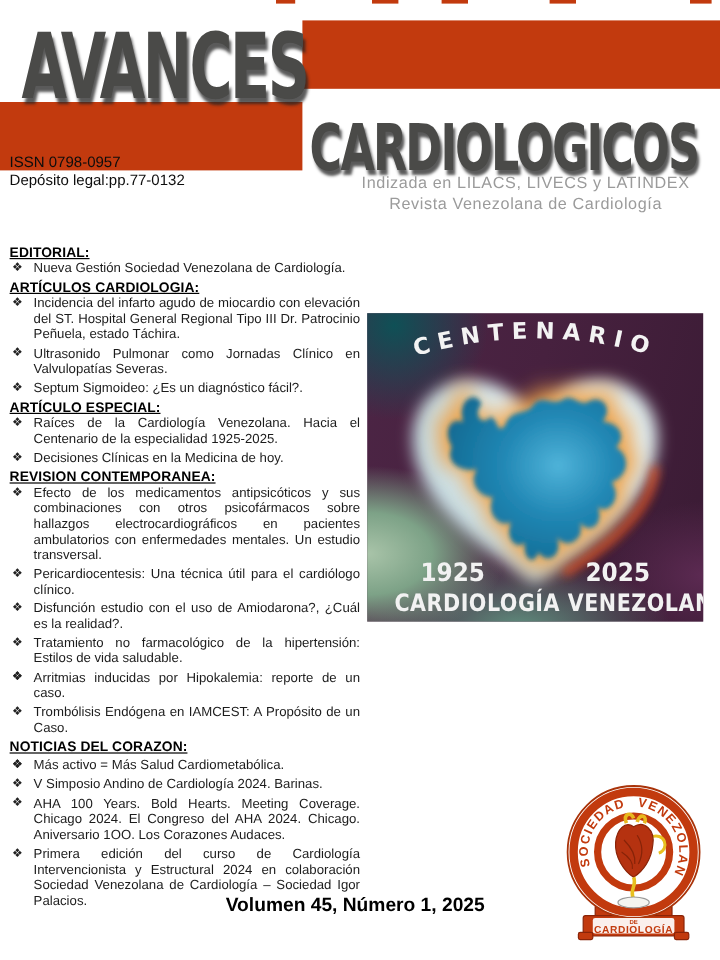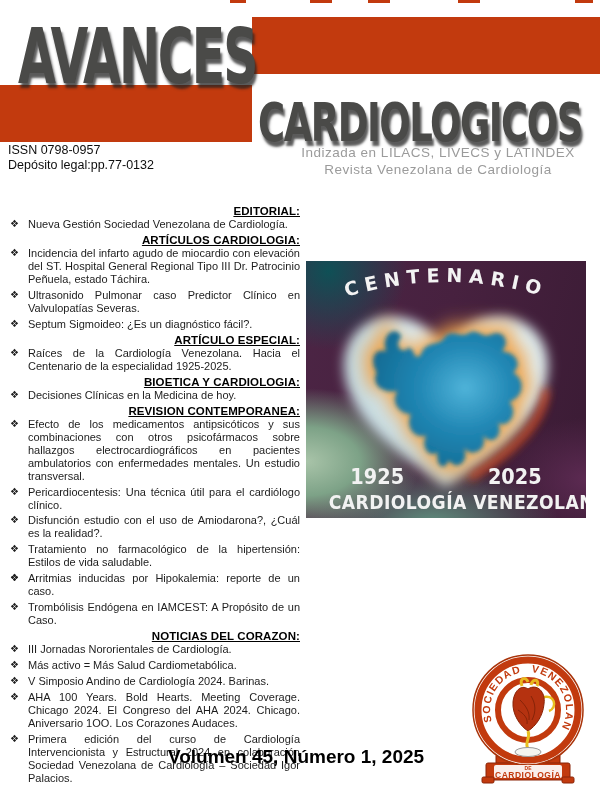--- a/index.html
+++ b/index.html
@@ -12,28 +12,28 @@
           font-weight:bold;font-size:48px;letter-spacing:-2px;color:#4a4a48;
           transform:scale(1.02,1.58);transform-origin:left top;
           text-shadow:2px 3px 2px rgba(35,35,35,.75);white-space:nowrap;}
   .title2{position:absolute;left:258px;top:92px;font-family:"DejaVu Sans",sans-serif;
           font-weight:bold;font-size:37px;letter-spacing:-1.5px;color:#4a4a48;
           transform:scale(1.0,1.45);transform-origin:left top;
           text-shadow:2px 3px 2px rgba(35,35,35,.75);white-space:nowrap;}
   .redblock{position:absolute;background:#c23a0e;}
   .rb1{left:252px;top:17px;width:348px;height:57px;}
   .rb2{left:0px;top:85px;width:252px;height:57px;}
-  .issn{position:absolute;left:8px;top:143px;font-size:12.5px;line-height:15px;color:#0d0d0d;}
+  .issn{position:absolute;left:8px;top:128px;font-size:12.5px;line-height:15px;color:#0d0d0d;}
   .subtitle{position:absolute;left:283px;top:145px;width:310px;text-align:center;
             font-size:13.5px;line-height:16.5px;color:#9b9b9b;letter-spacing:.5px;}
 
   
   .toc{position:absolute;left:8px;top:203px;width:292px;}
   .toc-heading{margin:2px 0 1px 0;font-size:11.5px;font-weight:bold;color:#000;
-               text-decoration:underline;letter-spacing:.1px;text-align:right;}
+               text-decoration:underline;letter-spacing:.1px;}
   .toc-item{position:relative;padding-left:20px;margin:0 0 3px 0;font-size:11px;
             line-height:1.18;color:#1c1c1c;text-align:justify;}
   .bullet{position:absolute;left:2px;top:0;font-size:10px;color:#222;}
 
   
   .poster{position:absolute;left:306px;top:261px;width:280px;height:257px;overflow:hidden;
     background:
       radial-gradient(circle at 8% 4%, #0f5056 0%, rgba(15,80,86,.55) 10%, rgba(15,80,86,0) 22%),
       radial-gradient(ellipse 55% 38% at 0% 78%, #a9c4a9 0%, #7da287 35%, rgba(90,130,100,0) 75%),
       radial-gradient(ellipse 70% 35% at 45% 102%, #5f8d7d 0%, rgba(70,120,100,0) 65%),
@@ -44,21 +44,21 @@
                 justify-content:space-between;padding:0 36px;box-sizing:border-box;
                 color:#f2f2f2;font-family:"DejaVu Sans",sans-serif;font-weight:bold;
                 font-size:21px;transform:scaleX(.92);transform-origin:center;}
   .poster-bottom{position:absolute;left:0;top:229px;width:280px;text-align:center;
                  color:#f2f2f2;font-family:"DejaVu Sans",sans-serif;font-weight:bold;
                  font-size:20px;white-space:nowrap;}
   .poster-bottom span{display:inline-block;transform:scaleX(.86);transform-origin:center;letter-spacing:.5px;}
 
   
   .volume{position:absolute;left:0;top:746px;width:592px;text-align:center;
-          font-size:19px;font-weight:bold;color:#000;}
+          font-size:16px;font-weight:bold;color:#000;}
   .soc-logo{position:absolute;left:470px;top:650px;width:116px;height:138px;}
 </style>
 </head>
 <body>
 
 <div class="page">
 
   <div class="edge-mark" style="left:230px;width:16px;"></div>
   <div class="edge-mark" style="left:310px;width:22px;"></div>
   <div class="edge-mark" style="left:368px;width:22px;"></div>
@@ -97,21 +97,21 @@
         <h3 class="toc-heading">ARTÍCULOS CARDIOLOGIA:</h3>
         <div>
 
             <div class="toc-item">
               <span class="bullet">❖</span>
               <span>Incidencia del infarto agudo de miocardio con elevación del ST. Hospital General Regional Tipo III Dr. Patrocinio Peñuela, estado Táchira.</span>
             </div>
 
             <div class="toc-item">
               <span class="bullet">❖</span>
-              <span>Ultrasonido Pulmonar caso Predictor Clínico en Valvulopatías Severas.</span>
+              <span>Ultrasonido Pulmonar como Jornadas Clínico en Valvulopatías Severas.</span>
             </div>
 
             <div class="toc-item">
               <span class="bullet">❖</span>
               <span>Septum Sigmoideo: ¿Es un diagnóstico fácil?.</span>
             </div>
           </div>
       </section>
 
       <section>
@@ -119,21 +119,20 @@
         <div>
 
             <div class="toc-item">
               <span class="bullet">❖</span>
               <span>Raíces de la Cardiología Venezolana.  Hacia el Centenario de la especialidad 1925-2025.</span>
             </div>
           </div>
       </section>
 
       <section>
-        <h3 class="toc-heading">BIOETICA Y CARDIOLOGIA:</h3>
         <div>
 
             <div class="toc-item">
               <span class="bullet">❖</span>
               <span>Decisiones Clínicas en la Medicina de hoy.</span>
             </div>
           </div>
       </section>
 
       <section>
@@ -180,21 +179,20 @@
             </div>
           </div>
       </section>
 
       <section>
         <h3 class="toc-heading">NOTICIAS DEL CORAZON:</h3>
         <div>
 
             <div class="toc-item">
               <span class="bullet">❖</span>
-              <span>III Jornadas Nororientales de Cardiología.</span>
             </div>
 
             <div class="toc-item">
               <span class="bullet">❖</span>
               <span>Más activo = Más Salud Cardiometabólica.</span>
             </div>
 
             <div class="toc-item">
               <span class="bullet">❖</span>
               <span>V Simposio Andino de Cardiología 2024. Barinas.</span>

